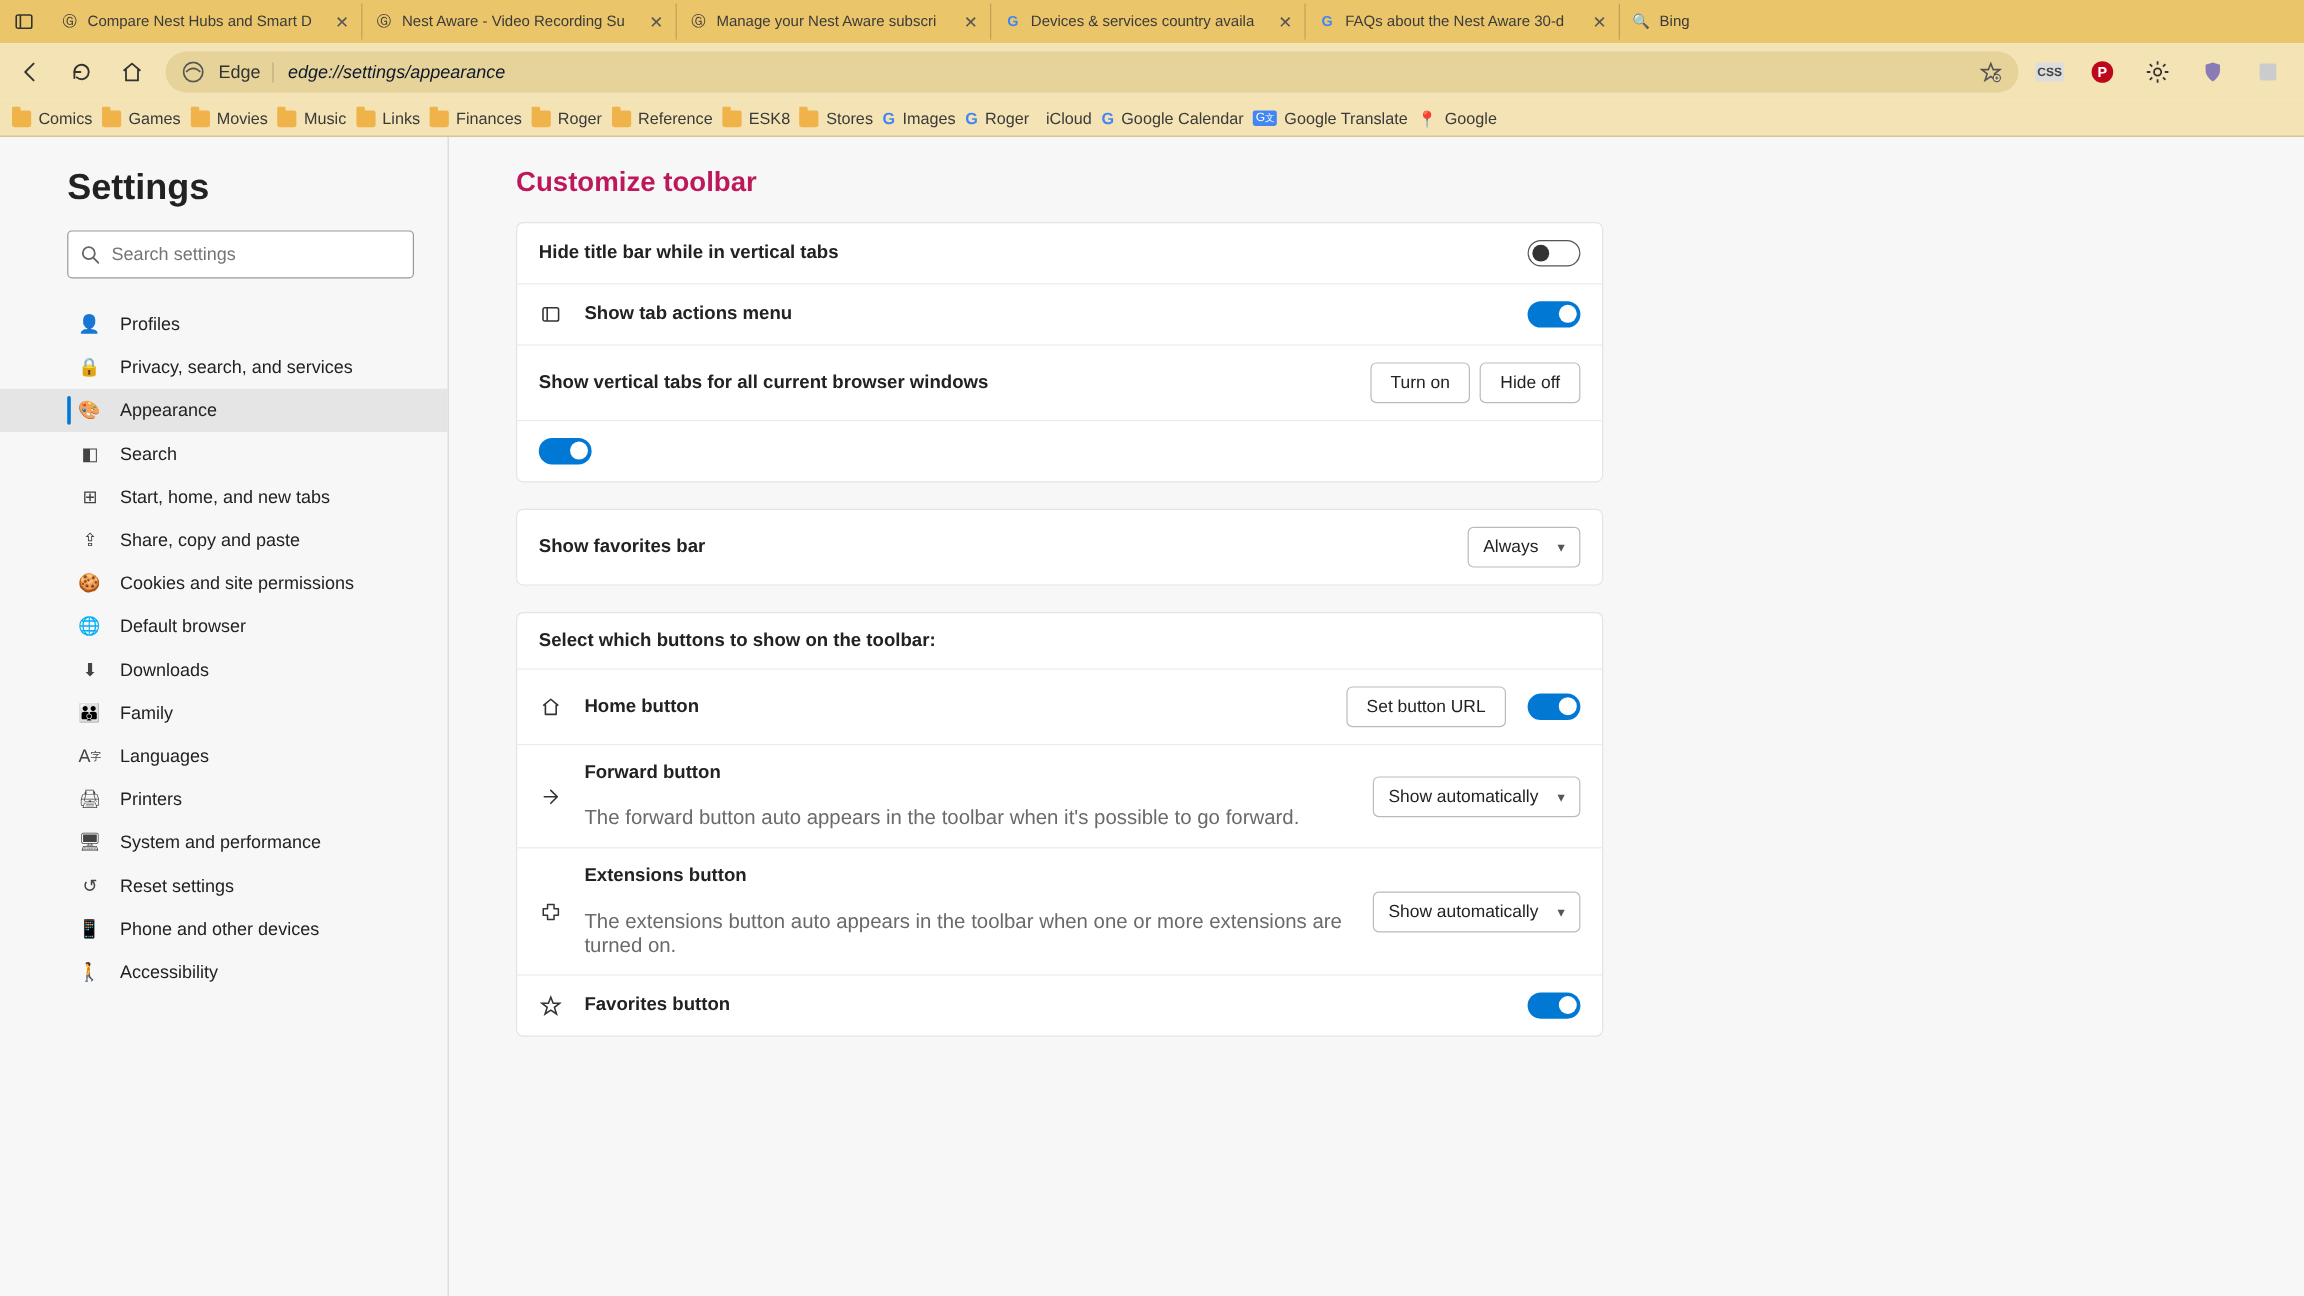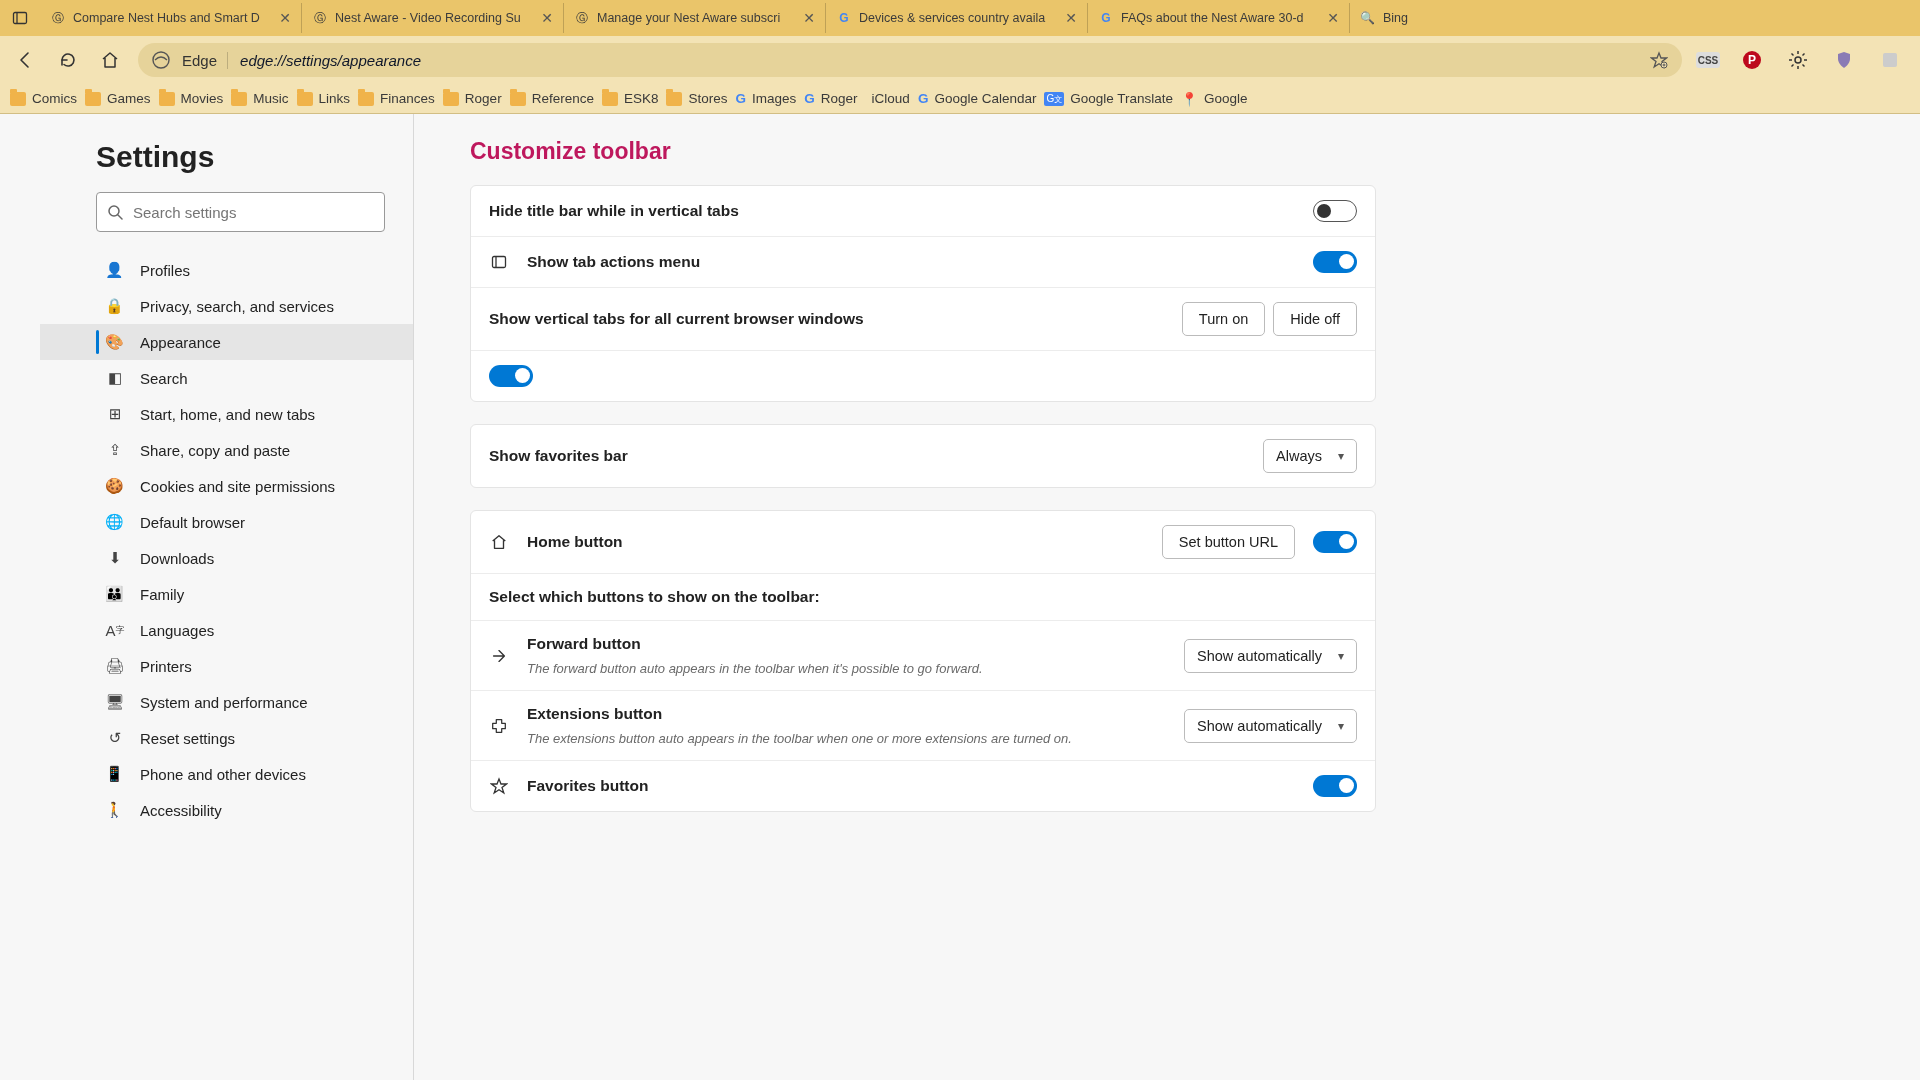--- a/index.html
+++ b/index.html
@@ -23,41 +23,41 @@
   .addr .right-icons { display:flex; gap:18px; align-items:center;}
   .ext-icons { display:flex; gap:18px; align-items:center; padding-right:4px;}
 
   
   .favbar { display:flex; align-items:center; height:30px; background:#f3e3b5; padding:0 10px; gap:8px; border-bottom:1px solid #d2be84; }
   .favitem { display:flex; align-items:center; gap:6px; font-size:13.5px; color:#3a3a3a; cursor:pointer; white-space:nowrap;}
   .folder-icon { width:16px; height:14px; background:#f0b34a; border-radius:2px; position:relative; }
   .folder-icon::before { content:""; position:absolute; top:-3px; left:0; width:7px; height:4px; background:#f0b34a; border-radius:1px 1px 0 0; }
 
   
-  .main { display:flex; height: calc(1080px - 36px - 48px - 30px); padding-left: 40px; }
+  .main { display:flex; height: calc(1080px - 36px - 48px - 30px); }
   .sidebar { width:374px; border-right:1px solid #d8d8d8; padding:26px 0 0 0; }
   .sidebar h1 { font-size:30px; font-weight:600; color:#222; padding:0 0 18px 56px;}
   .search-wrap { margin:0 28px 14px 56px; }
   .search-box { display:flex; align-items:center; height:40px; border:1px solid #999; border-radius:4px; padding:0 10px; gap:10px; background:#fff;}
   .search-box input { border:none; outline:none; flex:1; font-size:15px; background:transparent;}
   .nav { padding-top:6px;}
   .nav-item { display:flex; align-items:center; height:36px; padding-left:66px; gap:16px; font-size:15px; color:#222; cursor:pointer; position:relative;}
   .nav-item.active { background:#e5e5e5; }
   .nav-item.active::before { content:""; position:absolute; left:56px; top:6px; bottom:6px; width:3px; background:#0078d4; border-radius:2px;}
   .nav-item .nav-icon { width:18px; height:18px; display:flex; align-items:center; justify-content:center; font-size:15px; color:#444;}
 
   .content { flex:1; padding:24px 0 0 56px; overflow-y:auto;}
   .content h2 { font-size:23px; font-weight:600; color:#be185d; margin-bottom:20px;}
   .card { background:#fff; border:1px solid #e4e4e4; border-radius:6px; width: 906px; margin-bottom:22px;}
   .row { display:flex; align-items:center; padding:14px 18px; border-bottom:1px solid #ececec; gap:18px;}
   .row:last-child { border-bottom:none;}
   .row .row-icon { width:20px; display:flex; justify-content:center; font-size:16px; color:#333;}
   .row .row-text { flex:1; }
   .row .row-title { font-size:15.5px; font-weight:550; color:#222;}
-  .row .row-sub { font-size:13px; color:#6a6a6a; margin-top:8px;font-style:italic;}
+  .row .row-sub { font-size:17px; color:#6a6a6a; margin-top:19px;}
   .toggle { width:44px; height:22px; border-radius:11px; position:relative; cursor:pointer; }
   .toggle.on { background:#0078d4;}
   .toggle.on .knob { right:3px; background:#fff;}
   .toggle.off { background:#fff; border:1px solid #555;}
   .toggle.off .knob { left:3px; background:#333;}
   .knob { position:absolute; top:3px; width:15px; height:15px; border-radius:50%;}
   .toggle.off .knob { top:2.5px; width:14px; height:14px; }
   .btn { height:34px; padding:0 16px; border:1px solid #bbb; border-radius:5px; background:#fff; font-size:14.5px; color:#222; cursor:pointer; display:flex; align-items:center;}
   .select { height:34px; padding:0 12px; border:1px solid #bbb; border-radius:5px; background:#fff; font-size:14.5px; color:#222; display:flex; align-items:center; gap:16px; cursor:pointer;}
   .chev { font-size:12px; color:#555;}
@@ -376,39 +376,39 @@
             <div class="row-title">Show favorites bar</div>
           </div>
         <div class="select">
           <span>Always</span>
           <span class="chev">▾</span>
         </div>
       </div>
     </div>
 
     <div class="card">
+      <div class="row" style="border-bottom:1px solid #ececec;">
+        <div class="row-text">
+            <div class="row-title">Select which buttons to show on the toolbar:</div>
+          </div>
+      </div>
       <div class="row">
         <span class="row-icon">
           <svg width="18" height="18" viewBox="0 0 20 20">
               <path d="M3 9 L10 3 L17 9 M5 8 V17 H15 V8" fill="none" stroke="#333" stroke-width="1.5" stroke-linejoin="round"></path>
             </svg>
         </span>
         <div class="row-text">
             <div class="row-title">Home button</div>
           </div>
         <button class="btn">Set button URL</button>
         <div class="toggle on">
             <div class="knob"></div>
           </div>
       </div>
-      <div class="row" style="border-bottom:1px solid #ececec;">
-        <div class="row-text">
-            <div class="row-title">Select which buttons to show on the toolbar:</div>
-          </div>
-      </div>
       <div class="row">
         <span class="row-icon">
           <svg width="18" height="18" viewBox="0 0 20 20">
               <path d="M4 10 H15 M10 4 L16 10 L10 16" fill="none" stroke="#333" stroke-width="1.5" stroke-linecap="round" stroke-linejoin="round"></path>
             </svg>
         </span>
         <div class="row-text">
           <div class="row-title">Forward button</div>
           <div class="row-sub">The forward button auto appears in the toolbar when it's possible to go forward.</div>
         </div>

